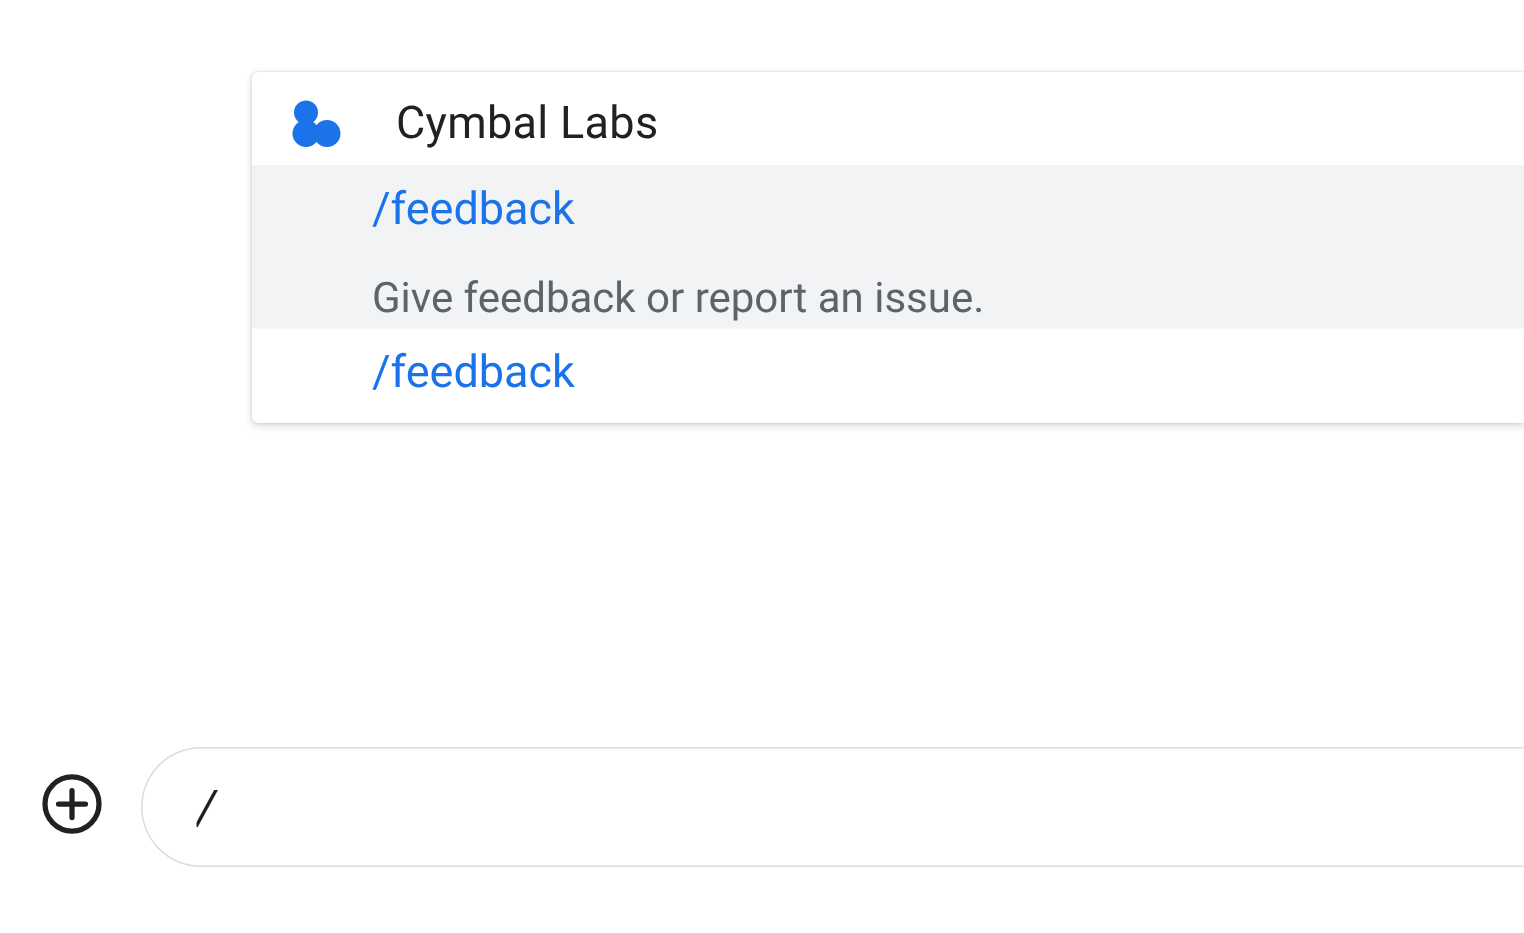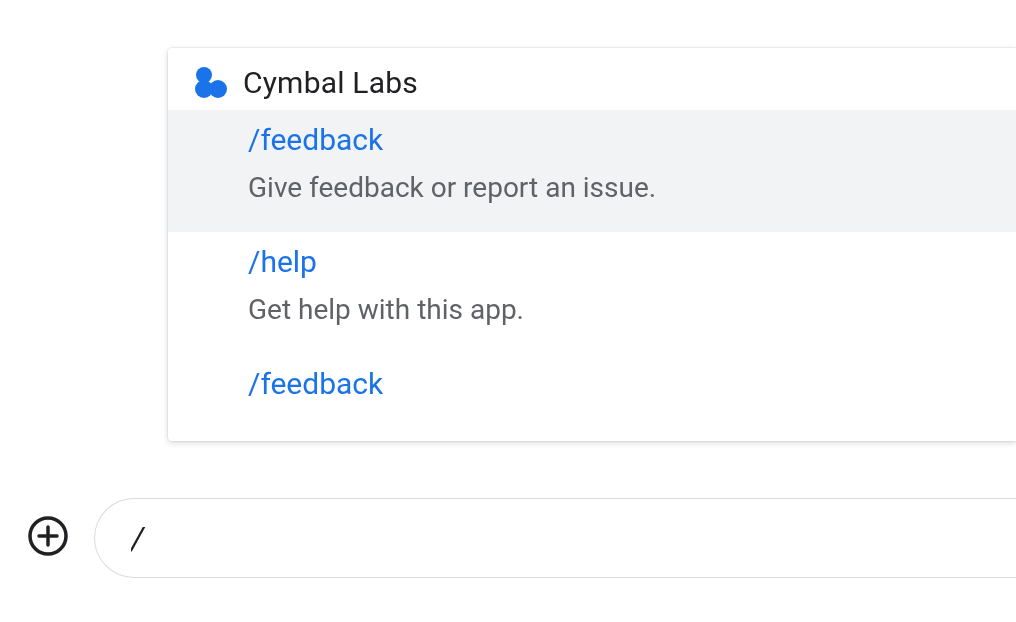--- a/index.html
+++ b/index.html
@@ -21,55 +21,55 @@
       top: 48px;
       right: 0;
       background: #fff;
       box-shadow: 0 2px 6px rgba(0,0,0,0.15), 0 0 0 1px rgba(0,0,0,0.05);
       border-radius: 4px 0 0 4px;
     }
     .popup-header {
       display: flex;
       align-items: center;
       padding: 16px 8px 10px 24px;
-      gap: 15px;
+      gap: 36px;
     }
     .header-icon {
       width: 36px;
       height: 36px;
       flex-shrink: 0;
     }
     .header-title {
       font-size: 30px;
       font-weight: 400;
       color: #202124;
       letter-spacing: 0.2px;
     }
     .command-list {
       padding-bottom: 12px;
     }
     .command-item {
-      padding: 10px 24px 24px 80px;
+      padding: 10px 24px 0 80px;
       cursor: pointer;
     }
     .command-item.highlighted {
       background: #f1f3f4;
     }
     .command-name {
       font-size: 30px;
       font-weight: 400;
       color: #1a73e8;
       line-height: 1.35;
     }
     .command-desc {
       font-size: 28px;
       font-weight: 400;
       color: #5f6368;
       line-height: 1.45;
-      margin-top: 7px;
+      margin-top: 18px;
     }
     .input-row {
       position: absolute;
       left: 26px;
       right: 0;
       top: 498px;
       display: flex;
       align-items: center;
       gap: 24px;
     }
@@ -111,24 +111,20 @@
       </svg>
     </span>
     <span class="header-title">Cymbal Labs</span>
   </div>
   <div class="command-list">
     <div class="command-item highlighted">
       <div class="command-name">/feedback</div>
       <div class="command-desc">Give feedback or report an issue.</div>
     </div>
     <div class="command-item">
-      <div class="command-name">/help</div>
-      <div class="command-desc">Get help with this app.</div>
-    </div>
-    <div class="command-item">
       <div class="command-name">/feedback</div>
     </div>
   </div>
 </div>
 
 <div class="input-row">
   <div class="plus-button">
     <span>
       <svg viewBox="0 0 44 44" width="44" height="44">
         <circle cx="22" cy="22" r="18" fill="none" stroke="#202124" stroke-width="3.5"></circle>

